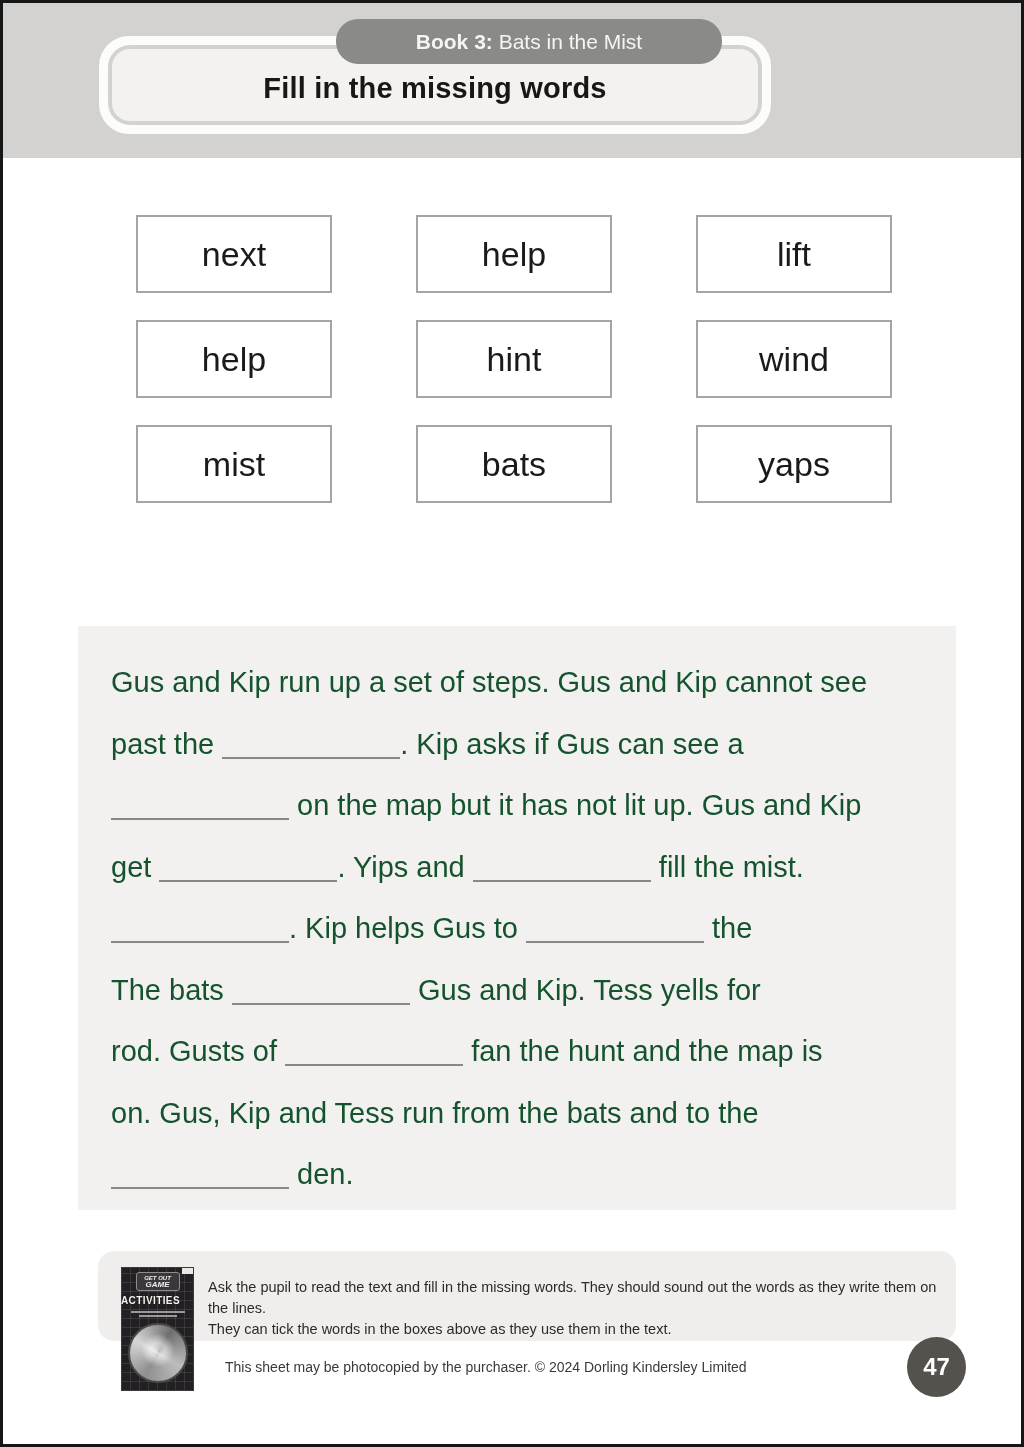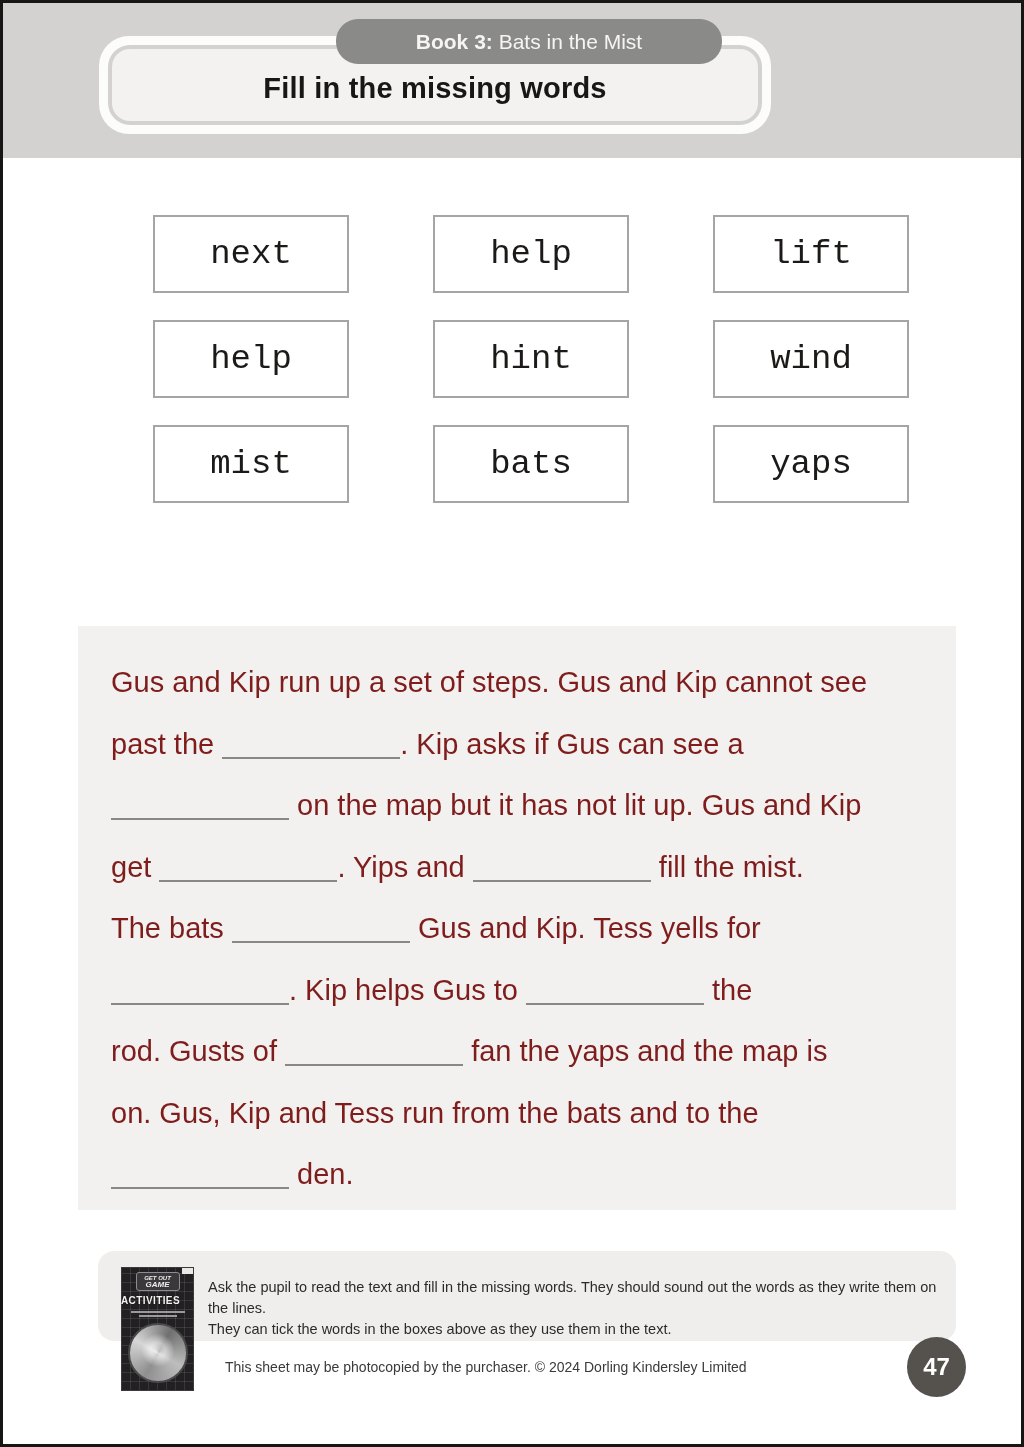--- a/index.html
+++ b/index.html
@@ -34,35 +34,35 @@
     color:#f6f5f3; font-size:21px; white-space:pre;
   }
   .book-tab .bold { font-weight:bold; }
   .worksheet-title {
     font-size:29px; font-weight:bold; color:#181715; letter-spacing:0.2px;
     margin-top:6px;
   }
 
   
   .word-grid {
-    position:absolute; left:150px; top:212px; width:760px;
+    position:absolute; left:133px; top:212px; width:760px;
     display:grid; grid-template-columns:196px 196px 196px;
-    column-gap:84px; row-gap:27px;font-family:Liberation Mono, monospace;
+    column-gap:84px; row-gap:27px;
   }
   .word-box {
     height:78px; background:#ffffff; border:2px solid #a5a5a3;
     display:flex; align-items:center; justify-content:center;
     font-size:34px; color:#1c1a18; font-weight:normal;
   }
 
   
   .passage-panel {
     position:absolute; left:75px; top:623px; width:878px; height:584px;
     background:#f2f1ef; padding:26px 33px 0 33px;
-    font-size:29px; color:#7f1d1d;
+    font-size:29px; color:#14532d;
   }
   .passage-line { height:61.5px; line-height:61.5px; white-space:nowrap; }
   .blank {
     display:inline-block; width:178px; height:1px;
     border-bottom:2.5px solid #8a8886;
     vertical-align:baseline; transform:translateY(5px);
   }
 
   
   .footer-panel {
@@ -148,23 +148,23 @@
     <div class="word-box">mist</div>
     <div class="word-box">bats</div>
     <div class="word-box">yaps</div>
   </div>
 
   <div class="passage-panel">
     <div class="passage-line"><span>Gus and Kip run up a set of steps. Gus and Kip cannot see</span></div>
     <div class="passage-line"><span>past the </span><span class="blank"></span><span>. Kip asks if Gus can see a</span></div>
     <div class="passage-line"><span class="blank"></span><span> on the map but it has not lit up. Gus and Kip</span></div>
     <div class="passage-line"><span>get </span><span class="blank"></span><span>. Yips and </span><span class="blank"></span><span> fill the mist.</span></div>
+    <div class="passage-line"><span class="blank"></span><span>. Kip helps Gus to </span><span class="blank"></span><span> the</span></div>
     <div class="passage-line"><span>The bats </span><span class="blank"></span><span> Gus and Kip. Tess yells for</span></div>
-    <div class="passage-line"><span class="blank"></span><span>. Kip helps Gus to </span><span class="blank"></span><span> the</span></div>
-    <div class="passage-line"><span>rod. Gusts of </span><span class="blank"></span><span> fan the yaps and the map is</span></div>
+    <div class="passage-line"><span>rod. Gusts of </span><span class="blank"></span><span> fan the hunt and the map is</span></div>
     <div class="passage-line"><span>on. Gus, Kip and Tess run from the bats and to the</span></div>
     <div class="passage-line"><span class="blank"></span><span> den.</span></div>
   </div>
 
   <div class="footer-panel"></div>
 
   <div class="book-cover">
     <div class="cover-tag"></div>
     <div class="cover-badge">
       <span class="series-top">GET OUT</span>

